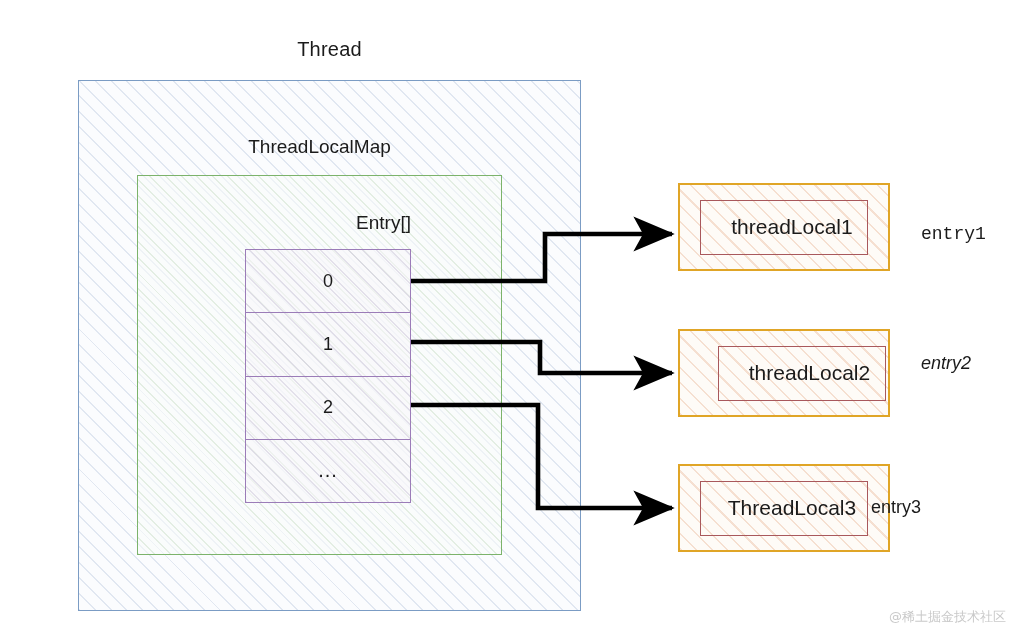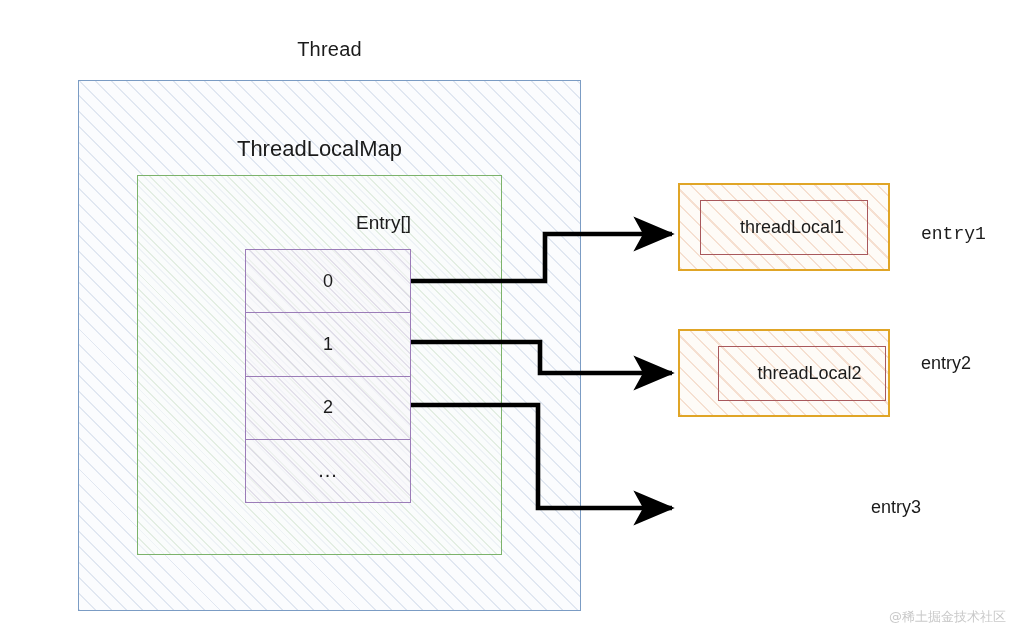--- a/index.html
+++ b/index.html
@@ -62,21 +62,21 @@
         rgba(175, 205, 170, 0.30) 1.4px,
         rgba(255, 255, 255, 0) 1.4px,
         rgba(255, 255, 255, 0) 11px);
   }
   #tlm-title {
     position: absolute;
     left: 137px;
     top: 136px;
     width: 365px;
     text-align: center;
-    font-size: 22px;
+    font-size: 19px;
     color: #1b1b1b;
   }
 
   
   #entry-title {
     position: absolute;
     left: 245px;
     top: 212px;
     width: 166px;
     text-align: right;
@@ -131,21 +131,21 @@
   .tl-inner {
     width: 168px;
     height: 55px;
     border: 1.8px solid #a9585c;
     display: flex;
     align-items: center;
     justify-content: center;
     box-sizing: border-box;
   }
   .tl-text {
-    font-size: 18px;
+    font-size: 21px;
     color: #1b1b1b;
     white-space: nowrap;
     margin-left: 16px;
   }
   .entry-label {
     position: absolute;
     font-size: 18px;
     color: #1b1b1b;
     white-space: nowrap;
   }
@@ -213,19 +213,24 @@
       <span class="tl-text">threadLocal1</span>
     </div>
   </div>
   <div class="entry-label" style="left:921px; top:224px;font-family:Liberation Mono, monospace;">entry1</div>
 
   <div class="tl-outer abox" style="left:678px; top:329px;padding-left:35px;">
     <div class="tl-inner">
       <span class="tl-text">threadLocal2</span>
     </div>
   </div>
-  <div class="entry-label" style="left:921px; top:353px;">entry2</div>
-
+  <div class="entry-label" style="left:921px; top:353px;font-style:italic;">entry2</div>
+
+  <div class="tl-outer abox" style="left:678px; top:464px;">
+    <div class="tl-inner">
+      <span class="tl-text">ThreadLocal3</span>
+    </div>
+  </div>
   <div class="entry-label" style="left:871px; top:497px;">entry3</div>
 
   <div id="watermark">@稀土掘金技术社区</div>
 
 </div>
 
 </body></html>

